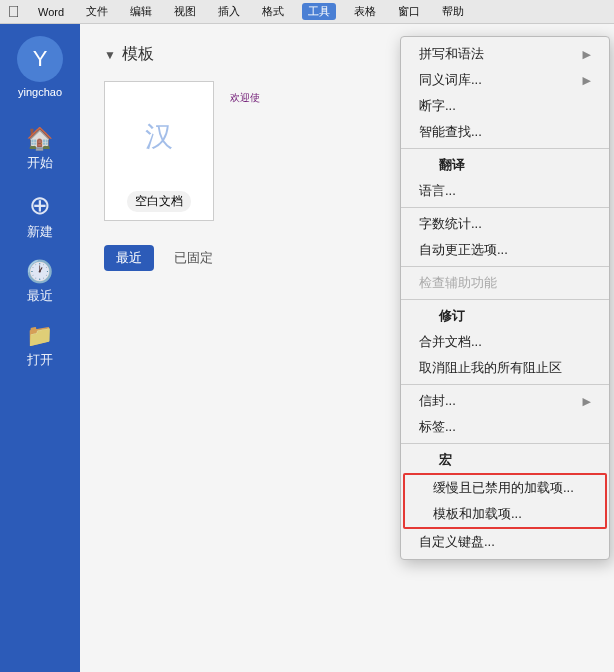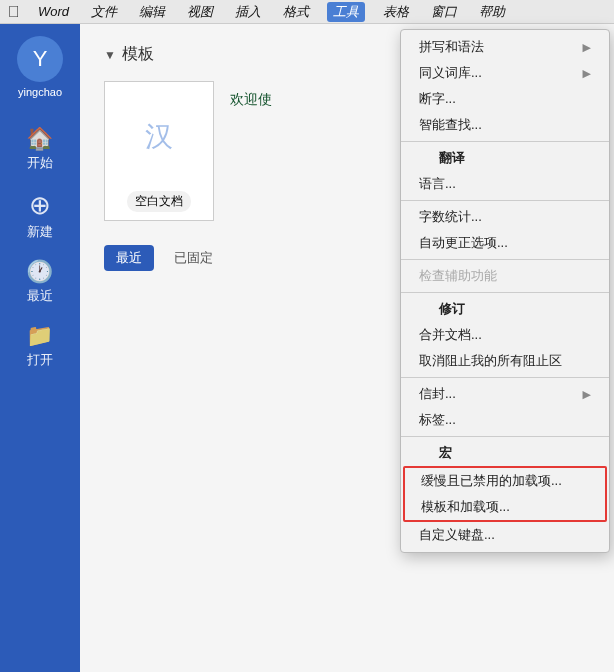--- a/index.html
+++ b/index.html
@@ -22,26 +22,25 @@
       padding: 0 8px;
       gap: 14px;
       position: relative;
       z-index: 100;
     }
     .menu-bar-apple {
       font-size: 16px;
       color: #333;
     }
     .menu-bar-item {
-      font-size: 13px;
+      font-size: 11px;
       color: #111;
       padding: 0 4px;
       cursor: default;
       white-space: nowrap;
-      font-style: italic;
     }
     .menu-bar-item.active {
       background: #4a7fd4;
       color: white;
       border-radius: 3px;
       padding: 1px 6px;
     }
 
     
     .app-body {
@@ -168,27 +167,27 @@
     .tab-btn.active {
       background: #2c5bb8;
       color: white;
     }
     .tab-btn.inactive {
       background: transparent;
       color: #555;
     }
 
     .welcome-text {
-      font-size: 14px;
-      color: #14532d;
+      font-size: 10px;
+      color: #701a75;
     }
 
     .dropdown-menu {
       position: absolute;
-      top: 29px;
+      top: 36px;
       left: 400px;
       width: 210px;
       background: #f2f2f2;
       border: 1px solid #bbb;
       border-radius: 4px;
       box-shadow: 2px 4px 16px rgba(0,0,0,0.25);
       padding: 4px 0;
       z-index: 200;
       font-size: 13px;
     }
@@ -221,21 +220,21 @@
       font-size: 11px;
     }
 
     
     .highlight-box {
       border: 2px solid #e53935;
       border-radius: 2px;
       margin: 0 2px;
     }
     .highlight-box .menu-item {
-      padding: 4px 16px;
+      padding: 4px 28px;
     }
   </style>
 </head>
 <body>
 
 <div class="menu-bar">
   <span class="menu-bar-apple"></span>
   <span class="menu-bar-item">Word</span>
   <span class="menu-bar-item">文件</span>
   <span class="menu-bar-item">编辑</span>

